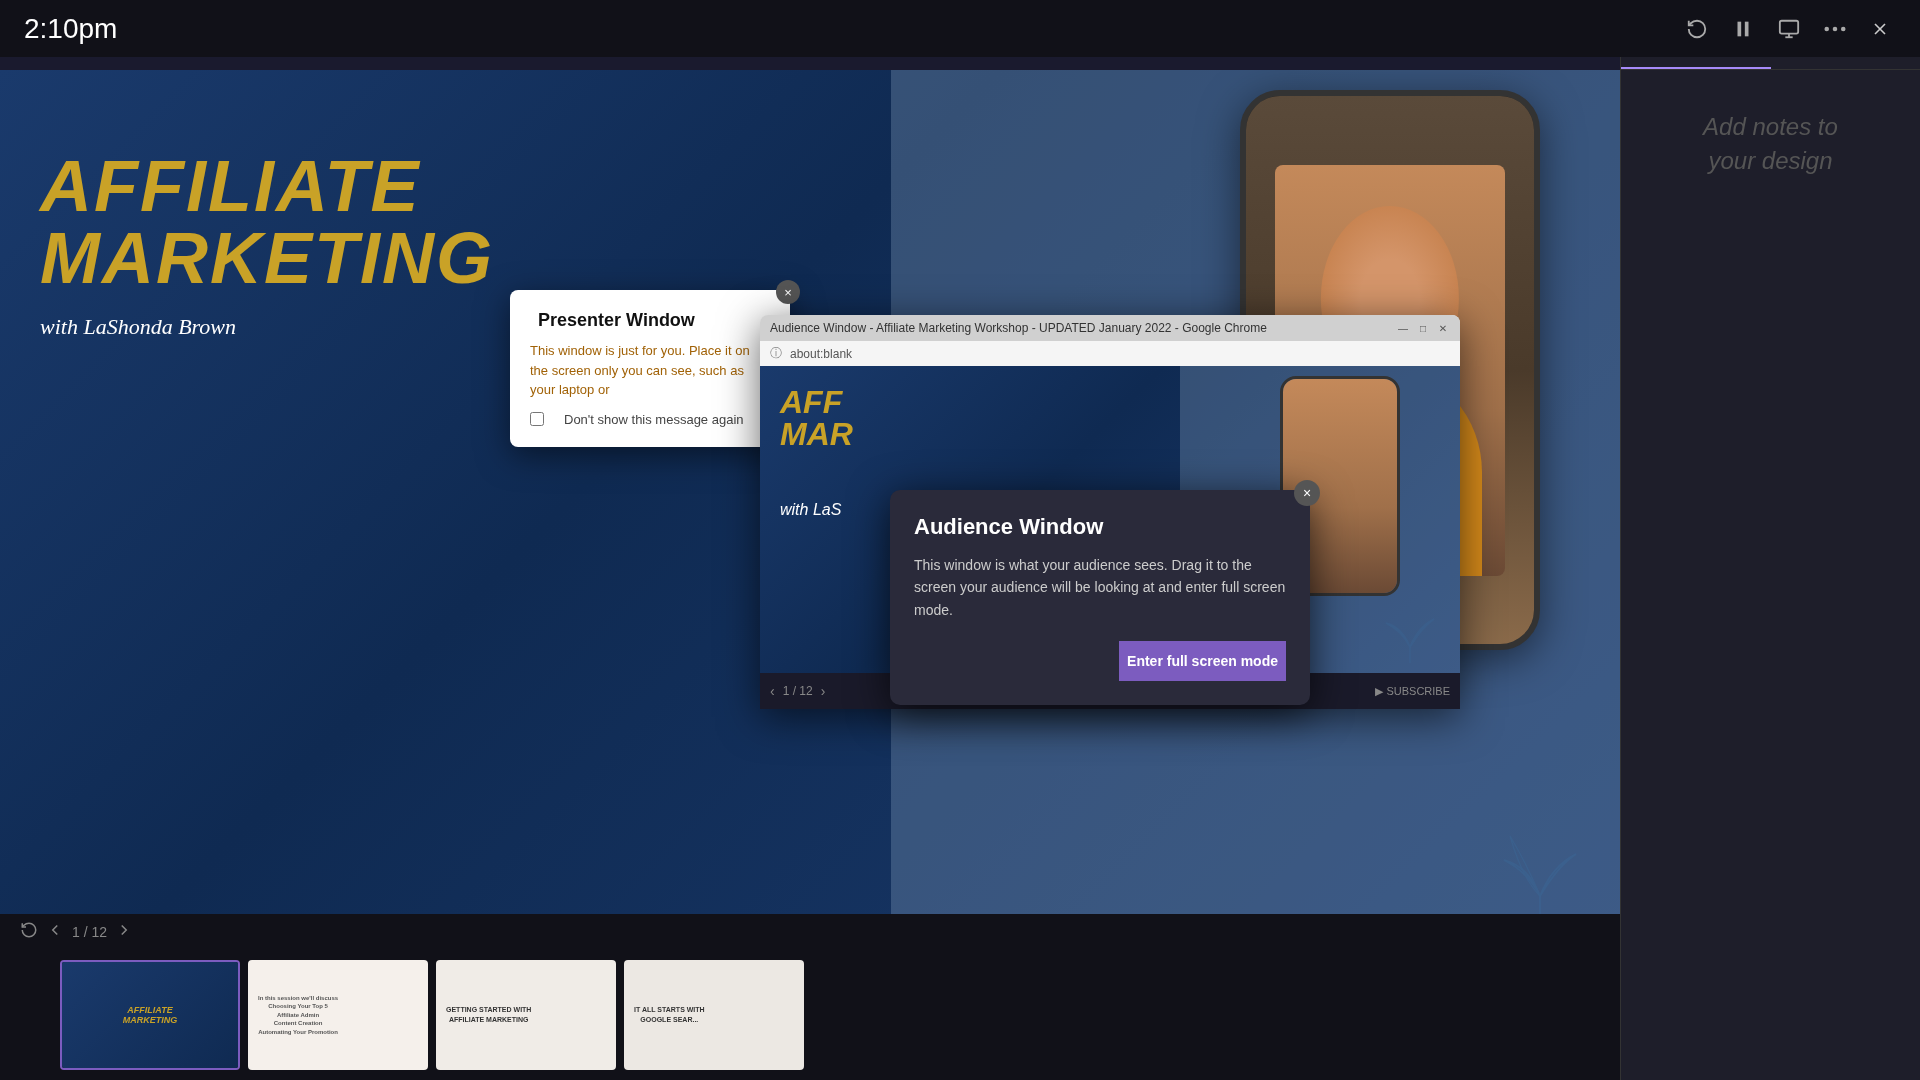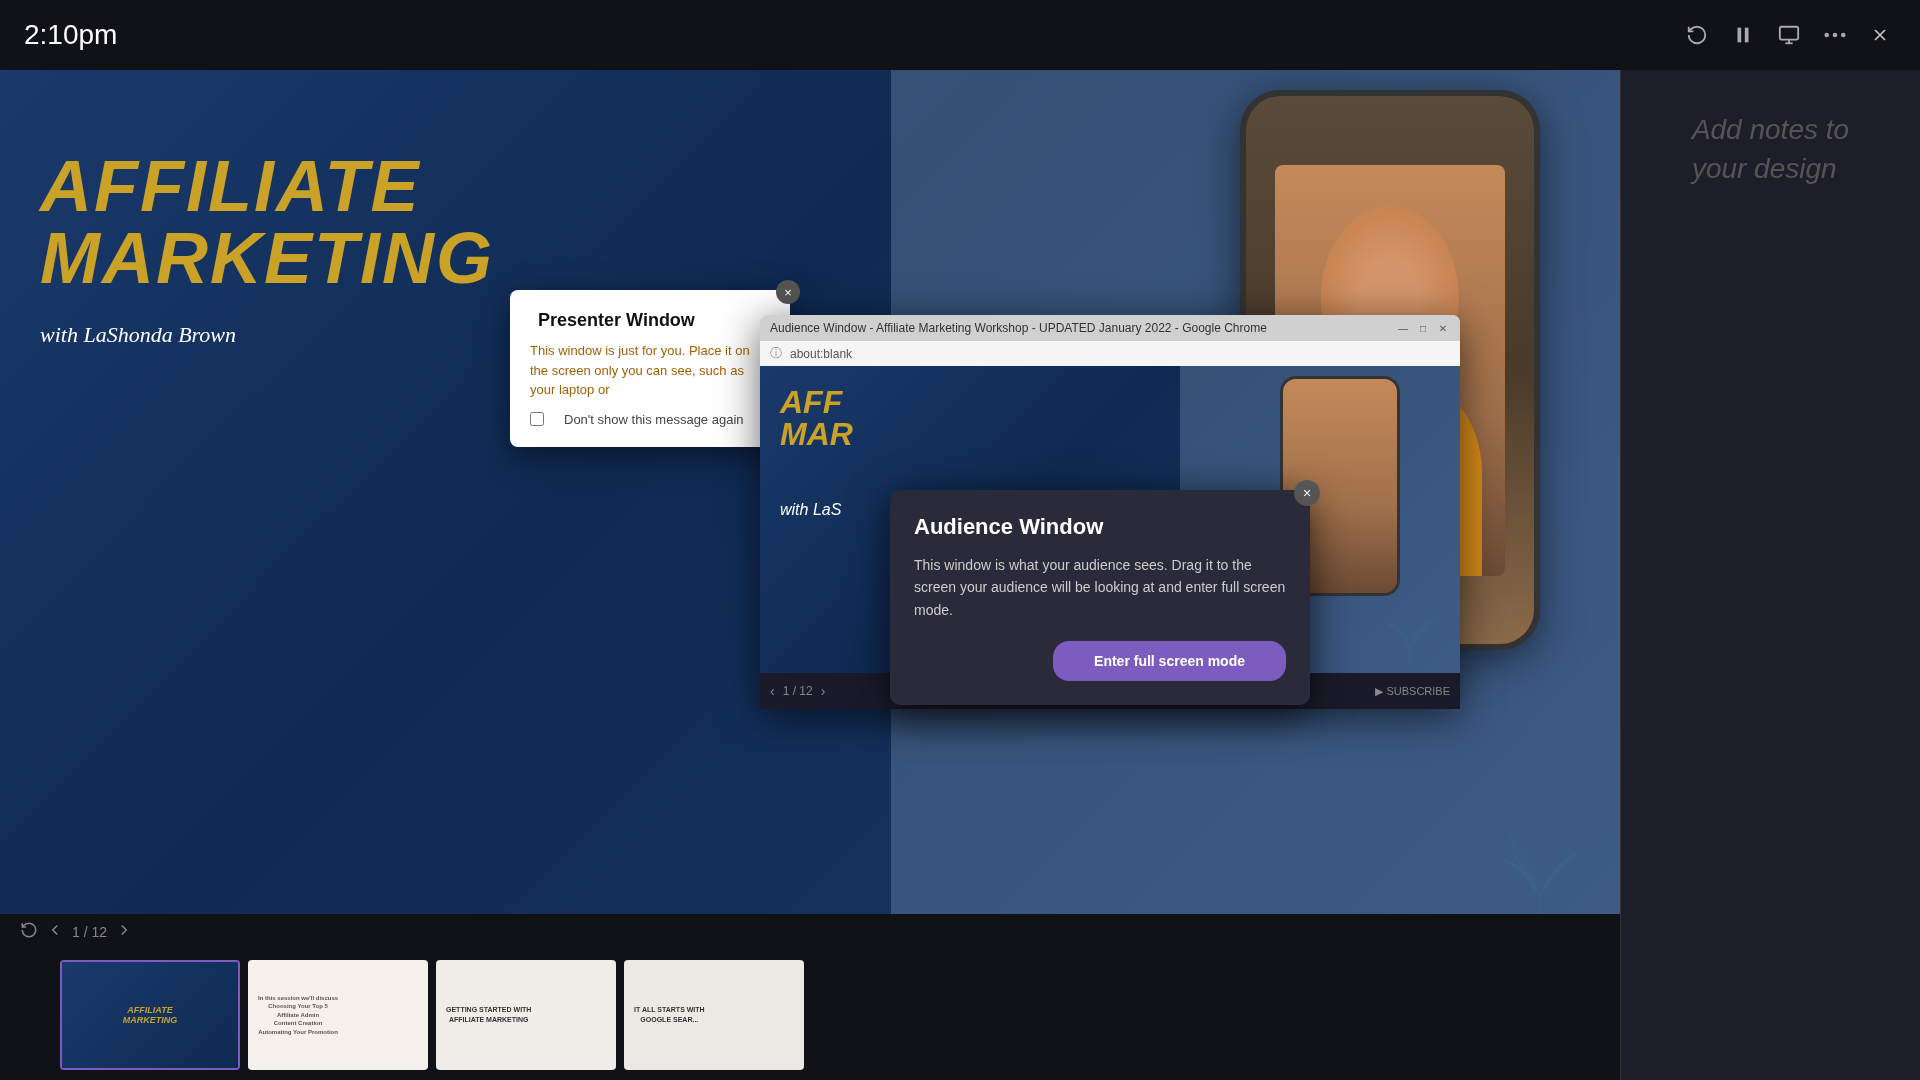--- a/index.html
+++ b/index.html
@@ -9,21 +9,21 @@
       background: #1a1a2e;
       font-family: -apple-system, BlinkMacSystemFont, 'Segoe UI', sans-serif;
       overflow: hidden;
       position: relative;
     }
 
     
     .top-bar {
       position: absolute;
       top: 0; left: 0; right: 0;
-      height: 70px;
+      height: 57px;
       background: #111118;
       display: flex;
       align-items: center;
       padding: 0 24px;
       z-index: 100;
     }
     .time-display {
       color: #ffffff;
       font-size: 28px;
       font-weight: 500;
@@ -97,24 +97,24 @@
     }
     .panel-notes-placeholder {
       flex: 1;
       display: flex;
       align-items: flex-start;
       justify-content: center;
       padding: 40px 24px;
     }
     .notes-placeholder-text {
       color: #555;
-      font-size: 28px;
+      font-size: 24px;
       font-style: italic;
       line-height: 1.4;
-      text-align: left;
+      text-align: center;
     }
 
     
     .main-content {
       position: absolute;
       top: 0;
       left: 0;
       right: 300px;
       bottom: 130px;
       overflow: hidden;
@@ -166,21 +166,21 @@
     .slide-title-line2 {
       font-size: 72px;
       font-weight: 900;
       color: #c9a227;
       font-style: italic;
       line-height: 1;
       text-transform: uppercase;
       letter-spacing: 2px;
     }
     .slide-subtitle {
-      margin-top: 28px;
+      margin-top: 20px;
       font-size: 22px;
       color: #ffffff;
       font-style: italic;
       font-family: Georgia, serif;
     }
 
     
     .phone-mockup {
       position: absolute;
       right: 80px;
@@ -517,22 +517,22 @@
     .audience-dialog p {
       font-size: 14px;
       color: #cccccc;
       line-height: 1.6;
       margin-bottom: 20px;
     }
     .enter-fullscreen-btn {
       background: #7c5cbf;
       color: #fff;
       border: none;
-      padding: 12px 41px;
-      border-radius: 16px;
+      padding: 12px 8px;
+      border-radius: 0;
       font-size: 14px;
       font-weight: 600;
       cursor: pointer;
       display: block;
       margin-left: auto;
     }
 
     
     .person-face {
       position: absolute;

